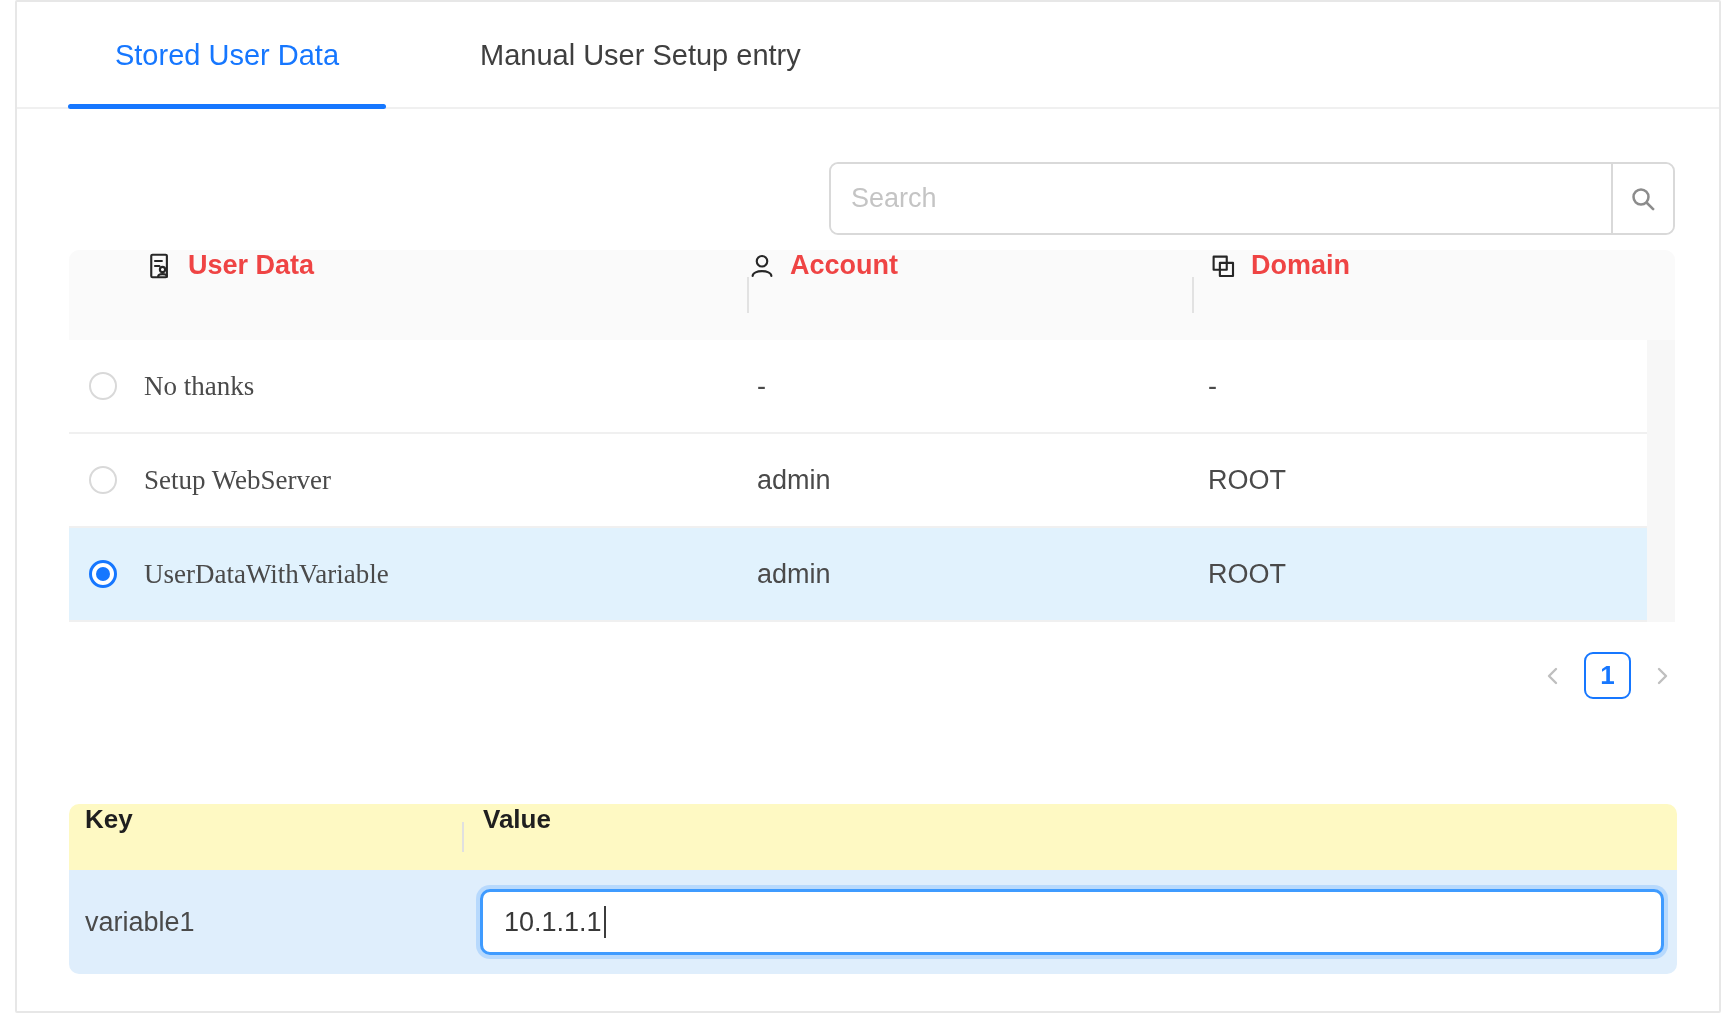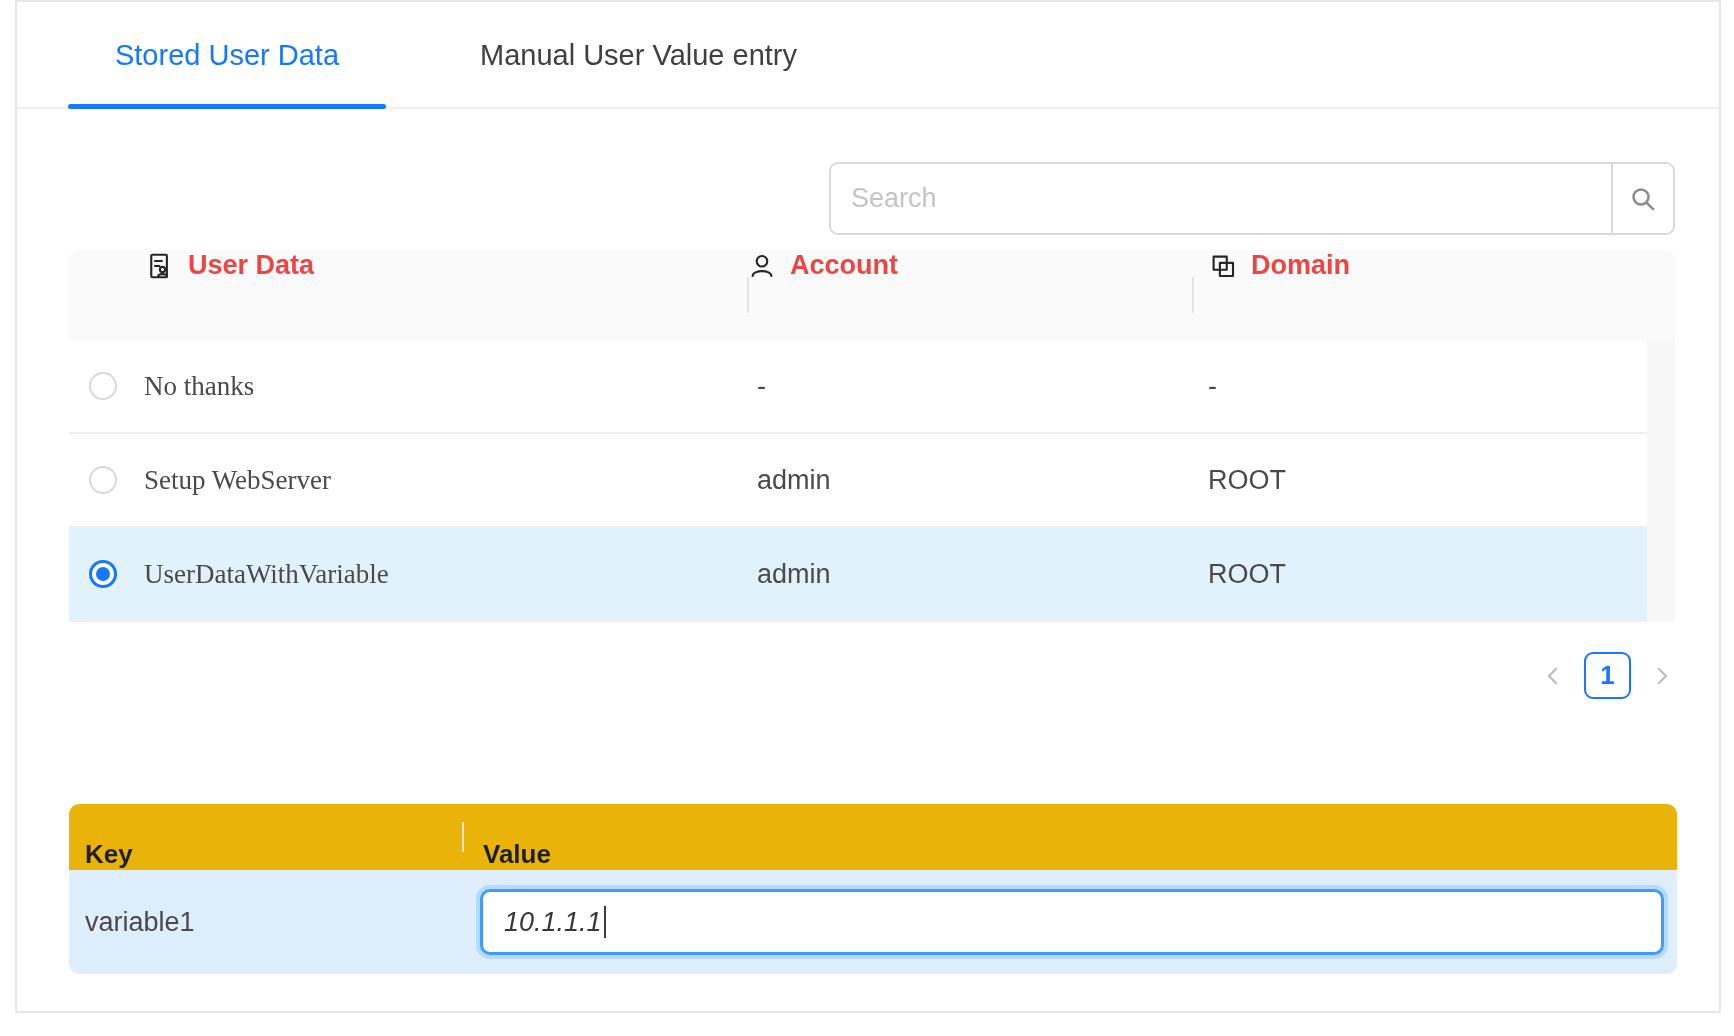--- a/index.html
+++ b/index.html
@@ -57,45 +57,45 @@
 
   
   .pager { position:absolute; top:650px; right:42px; display:flex; align-items:center; gap:16px; }
   .pg-btn { width:30px; height:30px; display:flex; align-items:center; justify-content:center; cursor:pointer; }
   .pg-num { width:47px; height:47px; border:2.5px solid #1677ff; border-radius:9px;
             display:flex; align-items:center; justify-content:center; color:#1677ff;
             font-size:26px; font-weight:600; background:#fff; cursor:pointer; }
 
   
   .kvt { position:absolute; left:52px; top:802px; width:1608px; }
-  .kv-header { position:relative; height:66px; background:#eab308;
-               border-radius:10px 10px 0 0; display:flex; align-items:flex-end;
+  .kv-header { position:relative; height:66px; background:#fef9c3;
+               border-radius:10px 10px 0 0; display:flex; align-items:flex-start;
                font-size:26px; font-weight:600; color:#1f1f1f; }
   .kv-key { width:393px; padding-left:16px; }
   .kv-val { flex:1; padding-left:21px; }
   .kv-sep { position:absolute; left:393px; top:18px; width:2px; height:30px; background:#e0e0e0; }
   .kv-row { height:104px; background:#dfeefc; border-radius:0 0 10px 10px;
             display:flex; align-items:center; font-size:27px; color:#4a4a4a; }
   .faux-input { margin-left:18px; width:1184px; height:66px; background:#fff;
                 border:3px solid #3f9bff; border-radius:10px;
                 box-shadow:0 0 0 4px rgba(92,170,255,0.30);
                 display:flex; align-items:center; padding-left:21px;
-                font-size:27px; color:#383838; cursor:text;font-style:italic; }
+                font-size:27px; color:#383838; cursor:text; }
   .caret { display:inline-block; width:2.5px; height:32px; background:#3c3c3c; margin-left:2px; }
 
   .icon svg { display:block; }
 </style>
 </head>
 <body>
 
 <div class="card">
 
   <div class="tabbar">
     <div class="tab active">Stored User Data</div>
-    <div class="tab inactive">Manual User Value entry</div>
+    <div class="tab inactive">Manual User Setup entry</div>
     <div class="ink-bar"></div>
   </div>
 
   <div class="search-group">
     <input class="search-input" type="text" value="" placeholder="Search" style="">
     <button class="search-btn">
       <span class="icon">
         <svg width="32" height="32" viewBox="0 0 24 24" fill="none" stroke="#8c8c8c" stroke-width="1.9" stroke-linecap="round">
           <circle cx="10.5" cy="10.5" r="5.6"></circle>
           <line x1="14.8" y1="14.8" x2="19.6" y2="19.6"></line>

